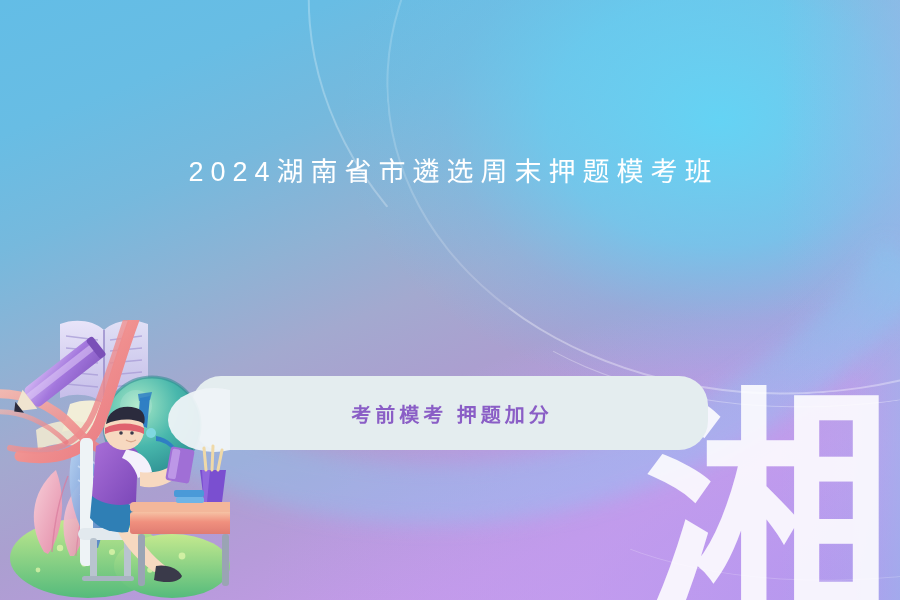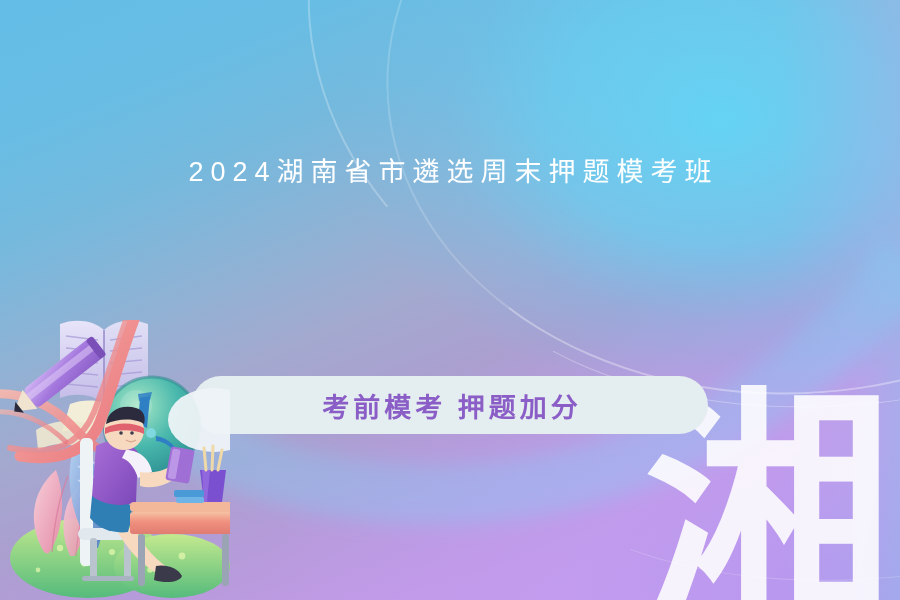--- a/index.html
+++ b/index.html
@@ -163,27 +163,27 @@
     top: 376px;
     left: 0; right: 0;
     display: flex;
     justify-content: center;
   }
   .badge {
     display: inline-flex;
     align-items: center;
     justify-content: center;
     min-width: 516px;
-    height: 58px;
+    height: 74px;
     padding: 16px 34px;
     box-sizing: border-box;
     border-radius: 29px;
     background: #e4edef;
     color: #8a5ec6;
-    font-size: 27px;
+    font-size: 20px;
     font-weight: 700;
     letter-spacing: 4px;
     text-indent: 4px;
     white-space: nowrap;
   }
 
   
   .illus {
     position: absolute;
     left: 0;

